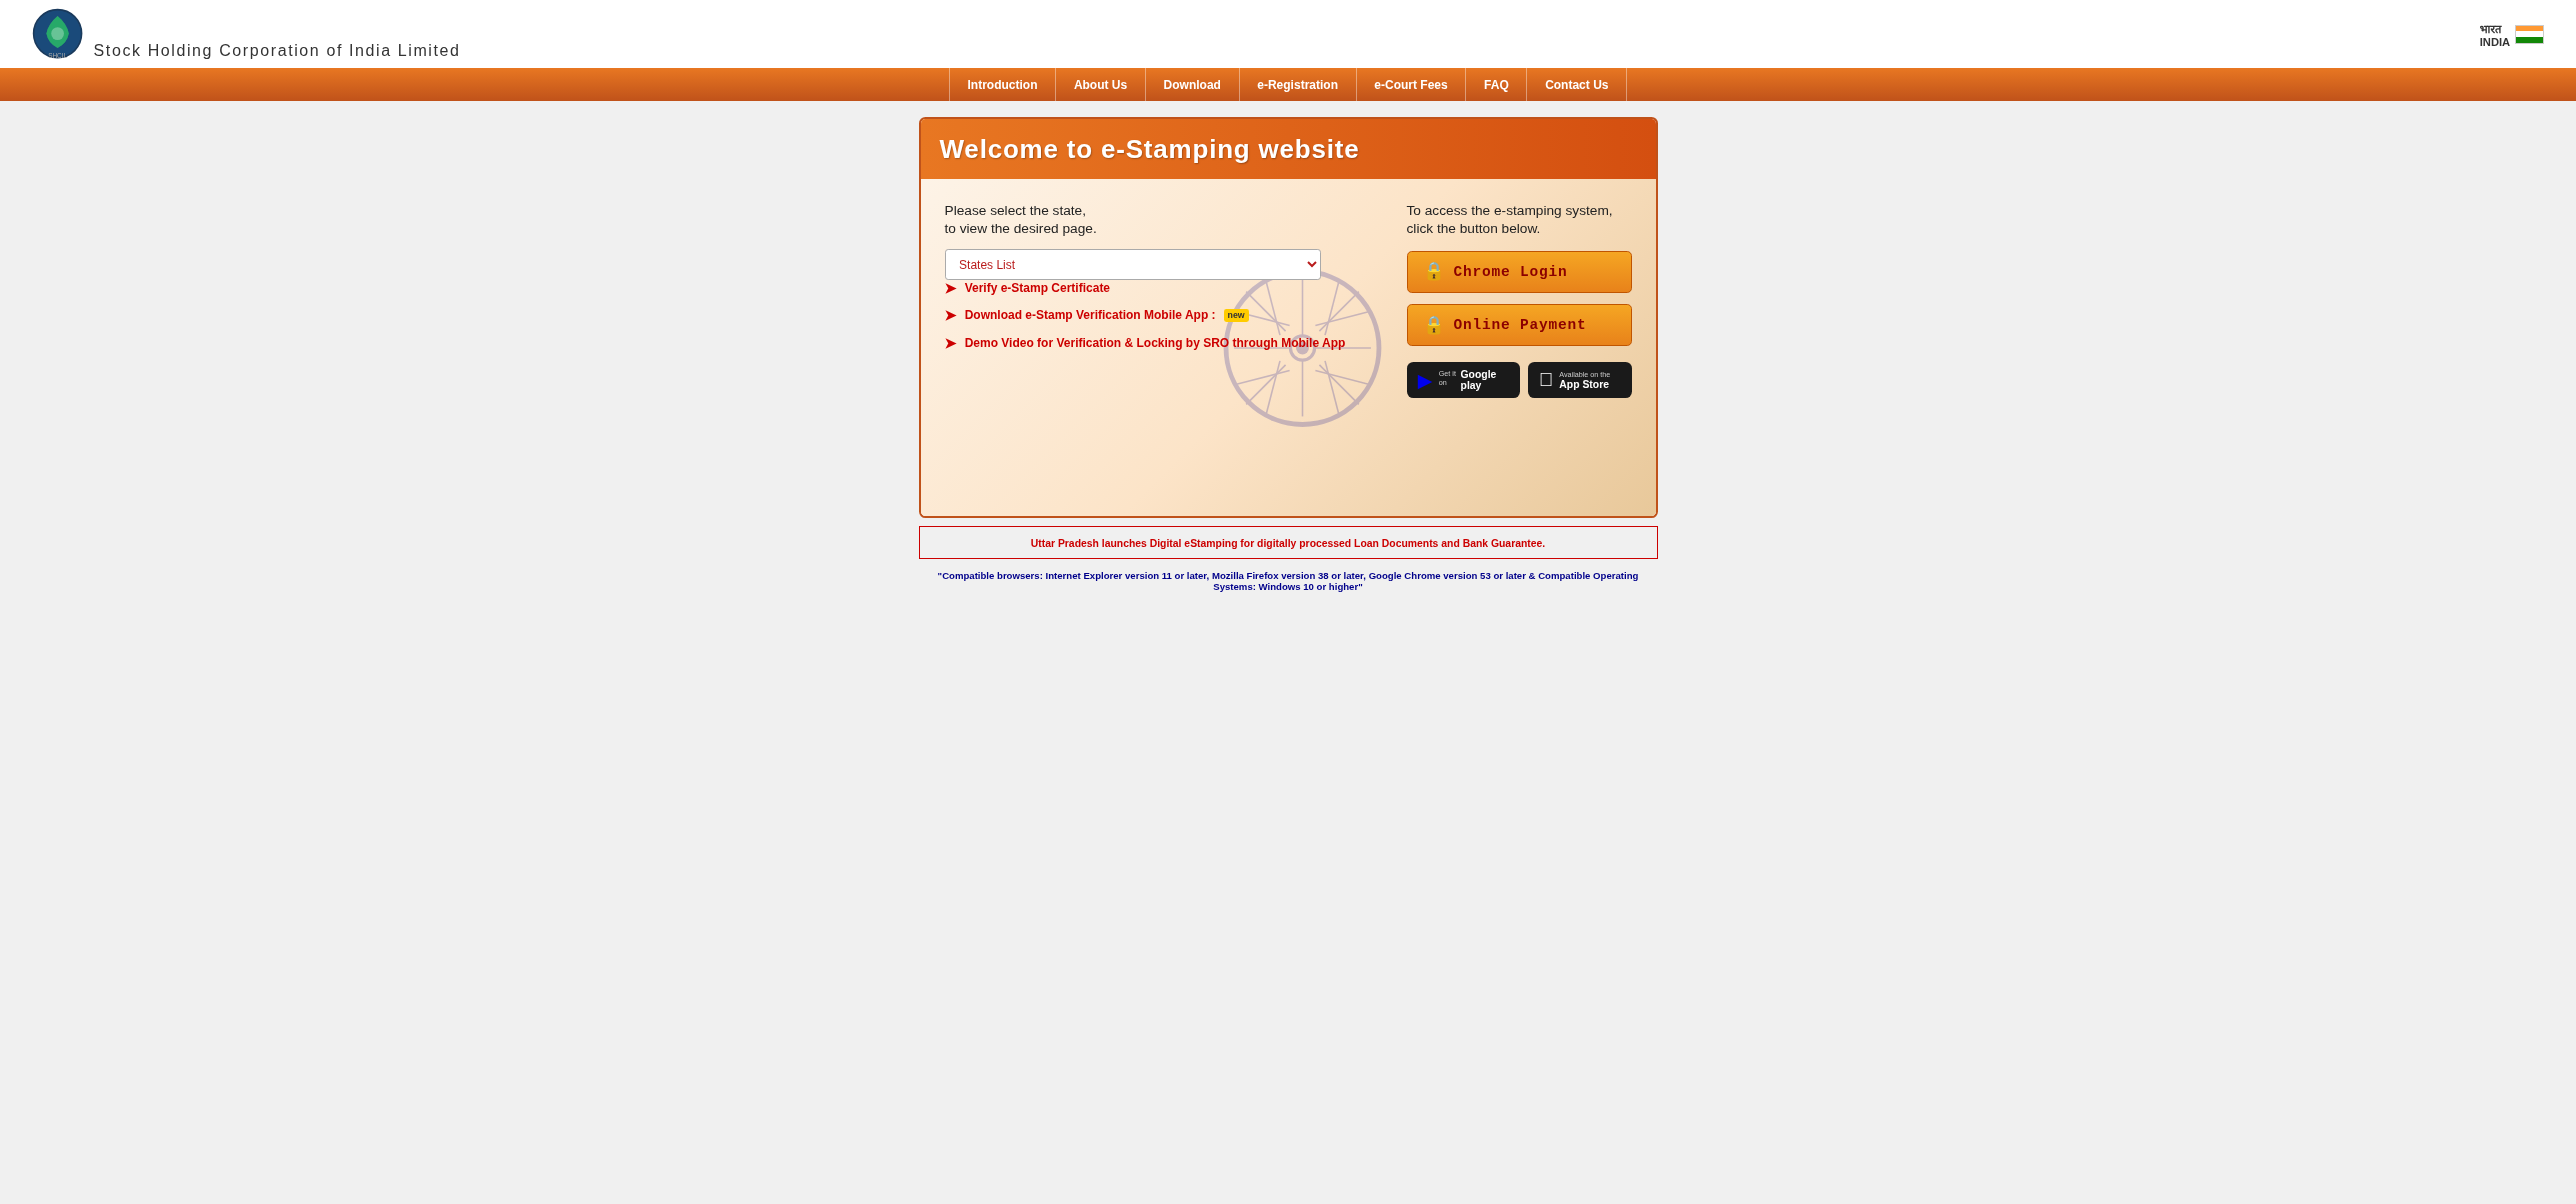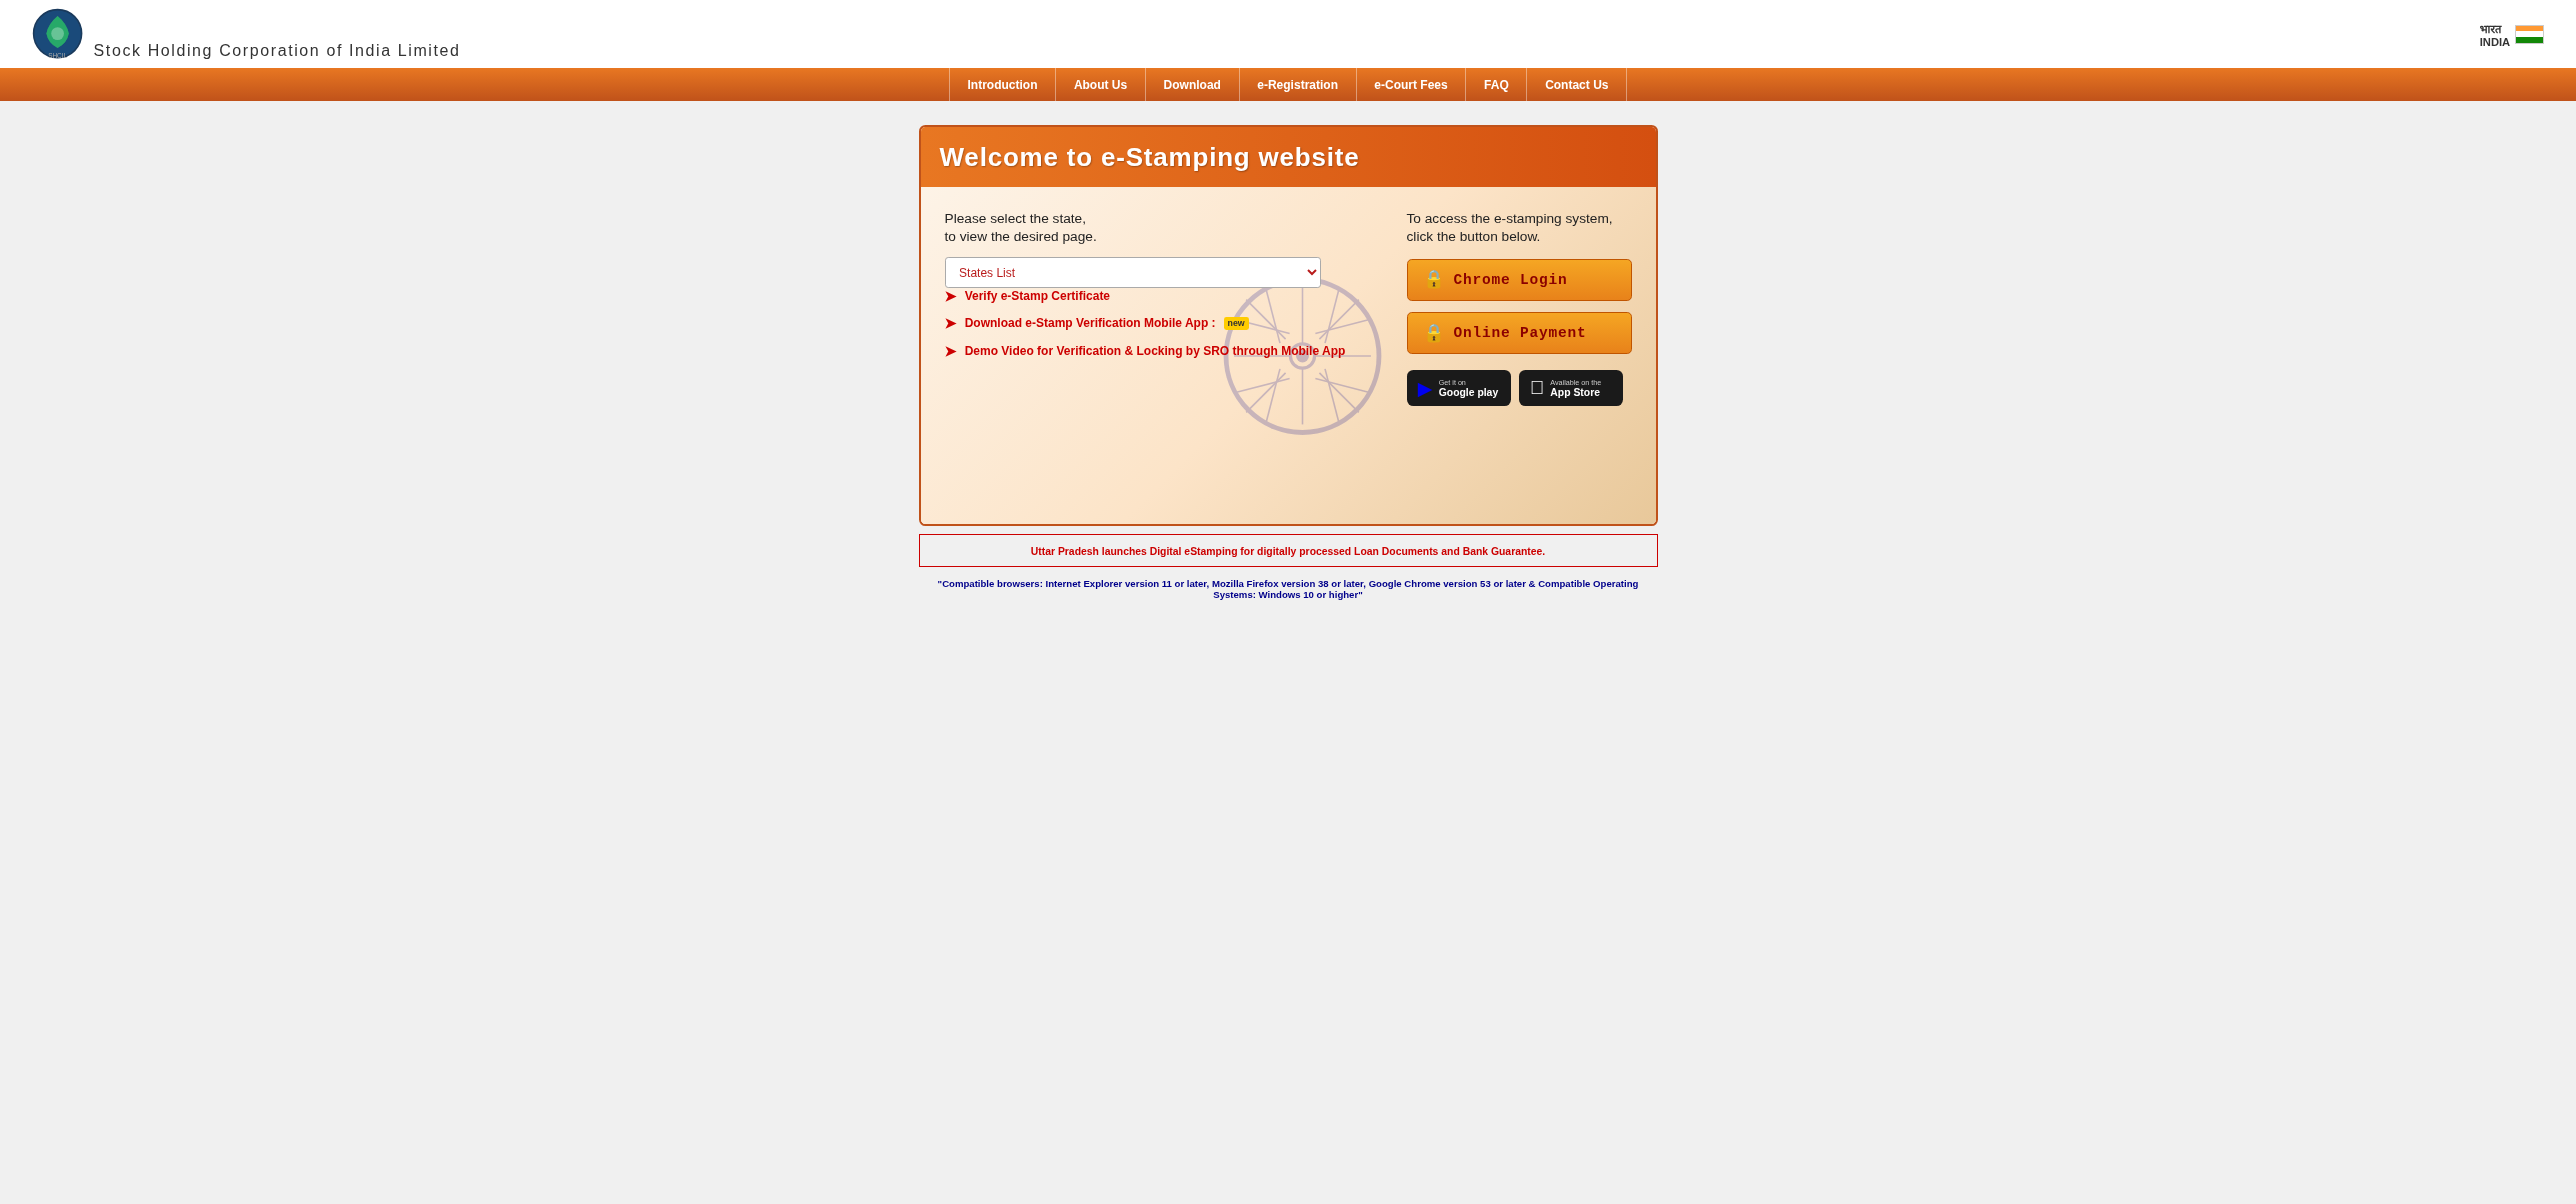--- a/index.html
+++ b/index.html
@@ -56,21 +56,21 @@
       font-weight: bold;
       border-right: 0.8px solid rgba(255,255,255,0.4);
       display: block;
     }
     .navbar a:first-child { border-left: 0.8px solid rgba(255,255,255,0.4); }
 
     
     .main-wrapper {
       max-width: 771px;
       margin: 0 auto;
-      padding: 16px 0;
+      padding: 8px 0;
     }
 
     .welcome-box {
       border: 2.4px solid #c0521a;
       border-radius: 6.4px;
       overflow: hidden;
       margin: 8px 16px;
       background: #fff;
       position: relative;
     }
@@ -240,21 +240,21 @@
       display: flex;
       align-items: center;
       gap: 6.4px;
       cursor: pointer;
       text-decoration: none;
       min-width: 104px;
     }
     .google-play-btn .play-icon {
       font-size: 19px;
     }
-    .google-play-btn .btn-texts { display: flex; flex-direction: column; }
+    .google-play-btn .btn-texts { display: flex; flex-direction: row; }
     .google-play-btn .get-it { font-size: 7.2px; color: #ccc; }
     .google-play-btn .store-name { font-size: 10.4px; color: #fff; font-weight: bold; }
 
     .app-store-btn {
       background: #1a1a1a;
       border-radius: 6.4px;
       padding: 6.4px 11.2px;
       display: flex;
       align-items: center;
       gap: 6.4px;

